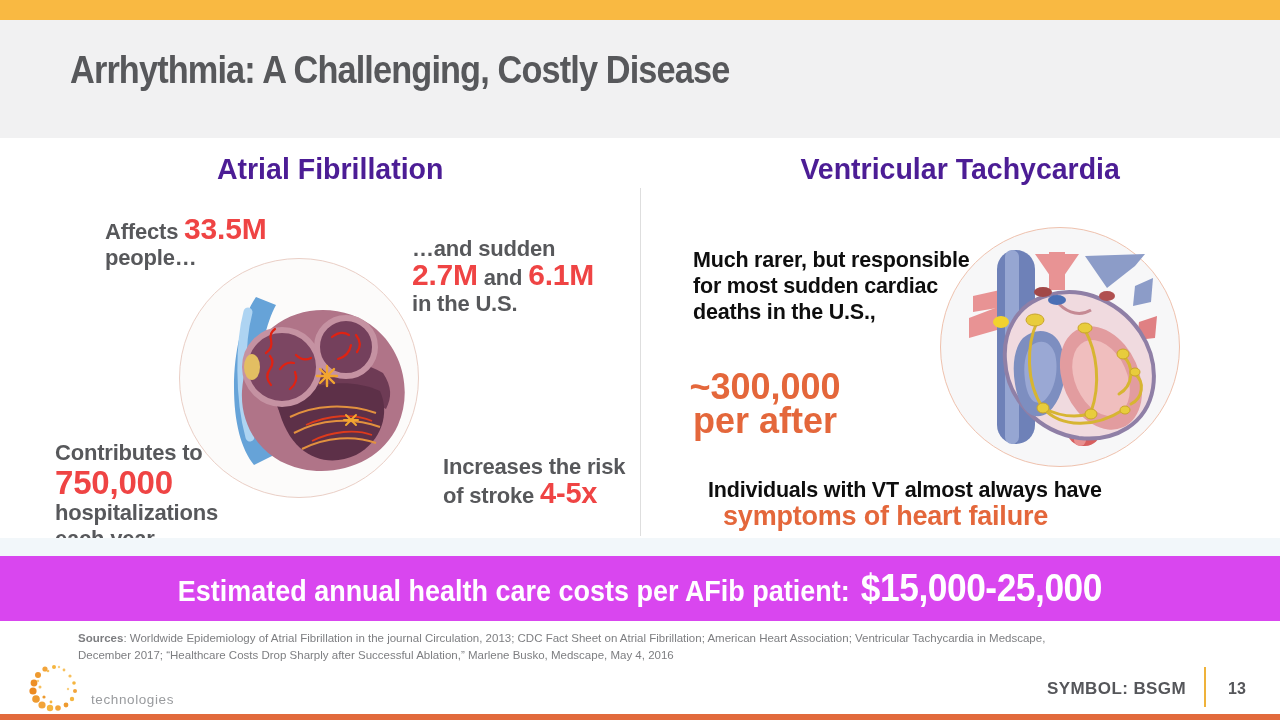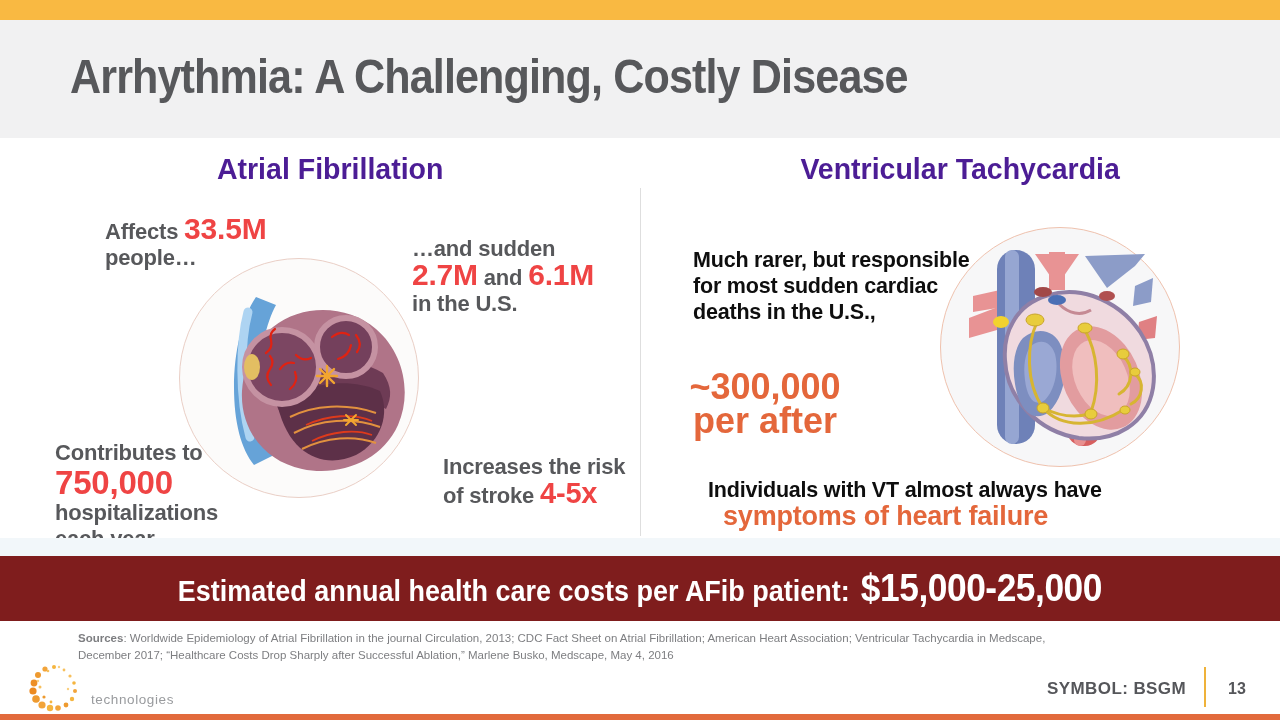--- a/index.html
+++ b/index.html
@@ -3,25 +3,25 @@
 <meta charset="utf-8">
 <style>
   html,body{margin:0;padding:0;background:#ffffff;}
   .slide{position:relative;width:1280px;height:720px;background:#ffffff;overflow:hidden;
          font-family:"Liberation Sans",sans-serif;-webkit-font-smoothing:antialiased;}
   .abs{position:absolute;}
 
   
   .topbar{left:0;top:0;width:1280px;height:20px;background:#F9B942;}
   .titleband{left:0;top:20px;width:1280px;height:118px;background:#F1F1F2;}
-  .pageTitle{left:70px;top:48px;font-size:49px;font-weight:700;color:#57585B;
+  .pageTitle{left:70px;top:48px;font-size:39px;font-weight:700;color:#57585B;
              letter-spacing:-1px;white-space:nowrap;}
   .pageTitle .inner{display:inline-block;transform:scaleX(.88);transform-origin:left center;}
   .preband{left:0;top:538px;width:1280px;height:18px;background:#F2F7FA;}
-  .banner{left:0;top:556px;width:1280px;height:65px;background:#7f1d1d;color:#fff;
+  .banner{left:0;top:556px;width:1280px;height:65px;background:#d946ef;color:#fff;
           text-align:center;white-space:nowrap;line-height:65px;}
   .banner .line{display:inline-block;transform:scaleX(.93);transform-origin:center;}
   .banner .lbl{font-size:29px;font-weight:700;margin-right:12px;}
   .banner .val{font-size:38px;font-weight:700;letter-spacing:-.5px;}
   .bottombar{left:0;top:714px;width:1280px;height:6px;background:#E26A3C;}
 
   
   .colHead{top:152px;width:620px;text-align:center;font-size:30px;font-weight:700;color:#4c1d95;white-space:nowrap;}
   .colHead .inner{display:inline-block;transform:scaleX(.95);transform-origin:center;}
   .colDivider{left:640px;top:188px;width:1px;height:348px;background:#DEDEDE;}

